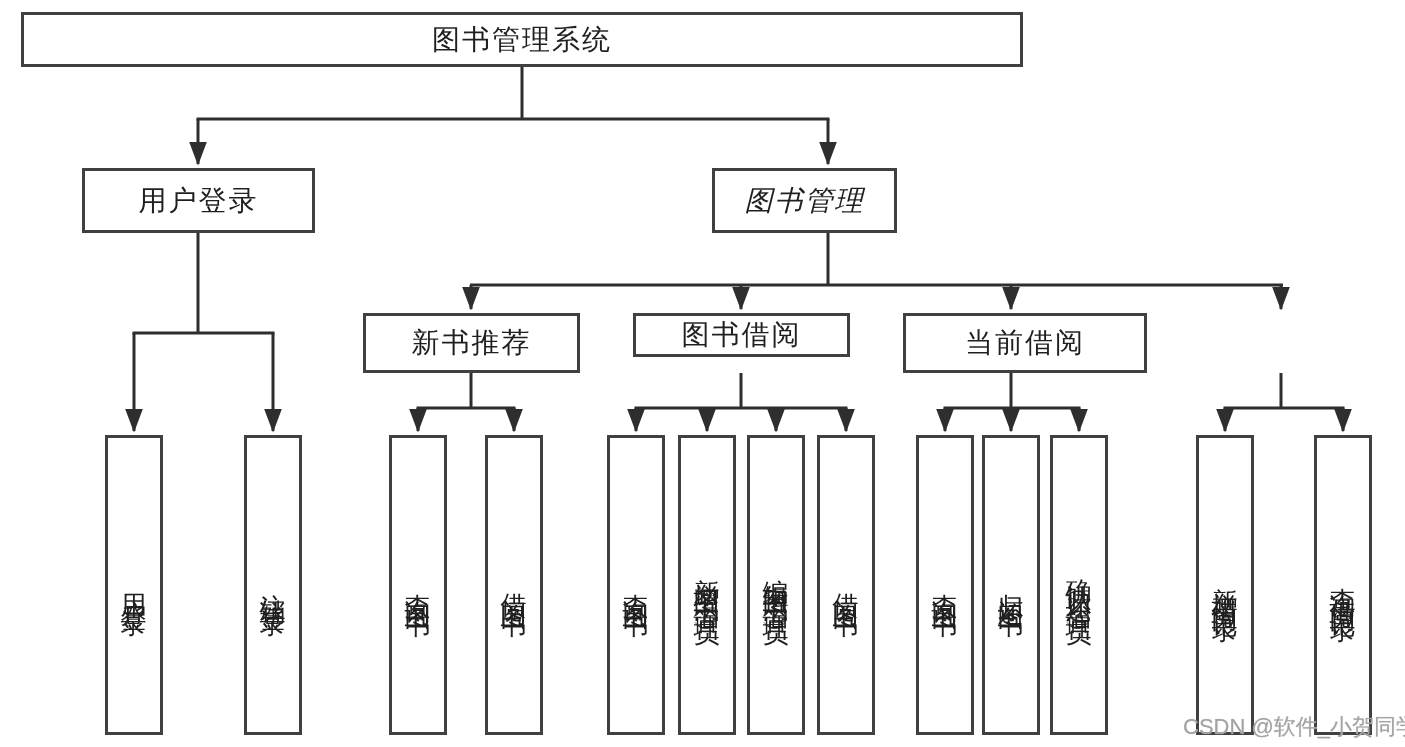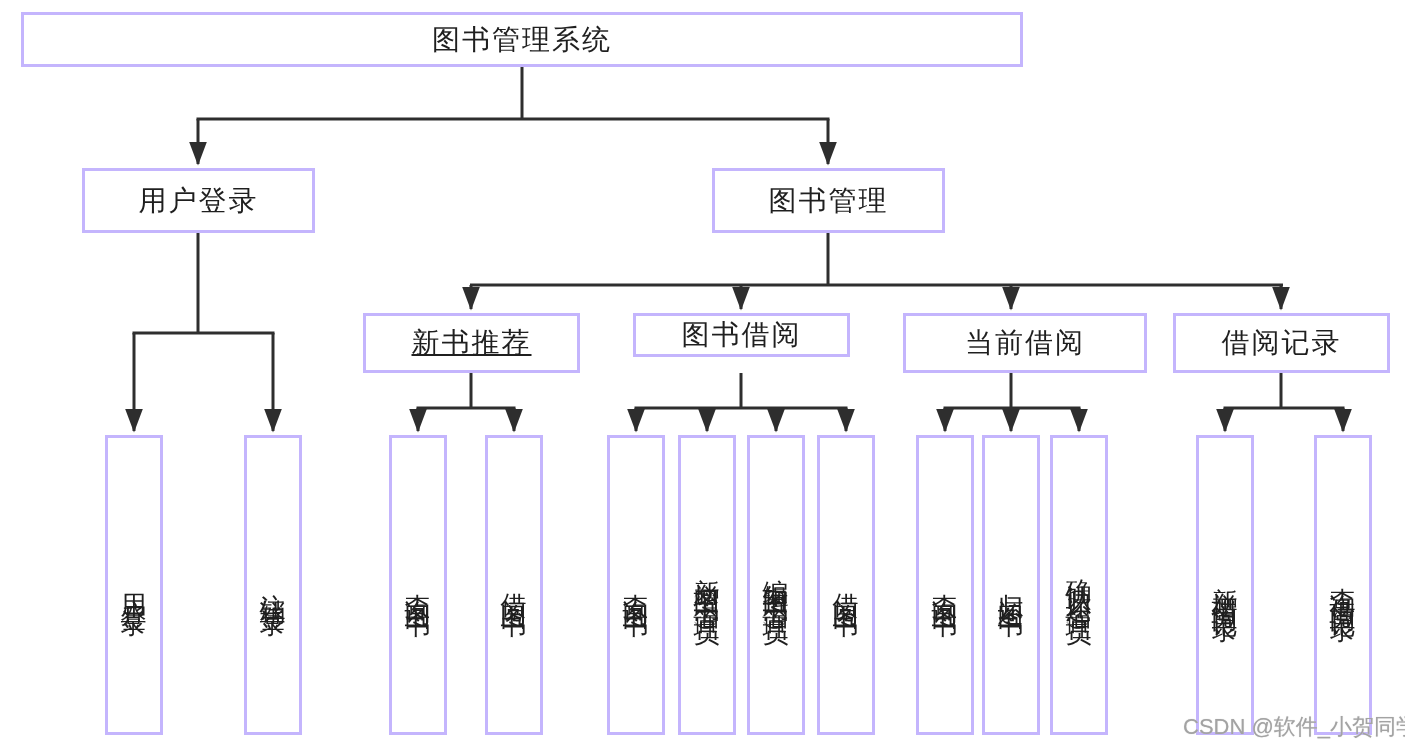--- a/index.html
+++ b/index.html
@@ -6,21 +6,21 @@
   #stage{
     position:relative;
     width:1405px;height:747px;
     background:#ffffff;
     font-family:"Liberation Sans", sans-serif;
     overflow:hidden;
   }
   .node{
     position:absolute;
     box-sizing:border-box;
-    border:3px solid #c4b5fd;
+    border:3px solid #404040;
     background:#ffffff;
     display:flex;
     align-items:center;
     justify-content:center;
     color:#1f1f1f;
   }
   .hlabel{
     font-size:28px;
     letter-spacing:2px;
     white-space:nowrap;
@@ -100,35 +100,32 @@
     </g>
   </svg>
 
   <div class="node" style="left:21px;top:12px;width:1002px;height:55px;">
     <span class="hlabel">图书管理系统</span>
   </div>
 
   <div class="node" style="left:82px;top:168px;width:233px;height:65px;">
     <span class="hlabel">用户登录</span>
   </div>
-  <div class="node" style="left:712px;top:168px;width:233px;height:65px;">
+  <div class="node" style="left:712px;top:168px;width:185px;height:65px;font-style:italic;">
     <span class="hlabel">图书管理</span>
   </div>
 
-  <div class="node" style="left:363px;top:313px;width:217px;height:60px;text-decoration:underline;">
+  <div class="node" style="left:363px;top:313px;width:217px;height:60px;">
     <span class="hlabel">新书推荐</span>
   </div>
   <div class="node" style="left:633px;top:313px;width:217px;height:44px;">
     <span class="hlabel">图书借阅</span>
   </div>
   <div class="node" style="left:903px;top:313px;width:244px;height:60px;">
     <span class="hlabel">当前借阅</span>
-  </div>
-  <div class="node" style="left:1173px;top:313px;width:217px;height:60px;">
-    <span class="hlabel">借阅记录</span>
   </div>
 
   <div class="node vbox" style="left:105px;top:435px;">
     <span class="vlabel">用户登录</span>
   </div>
   <div class="node vbox" style="left:244px;top:435px;">
     <span class="vlabel">注销登录</span>
   </div>
 
   <div class="node vbox" style="left:389px;top:435px;">

